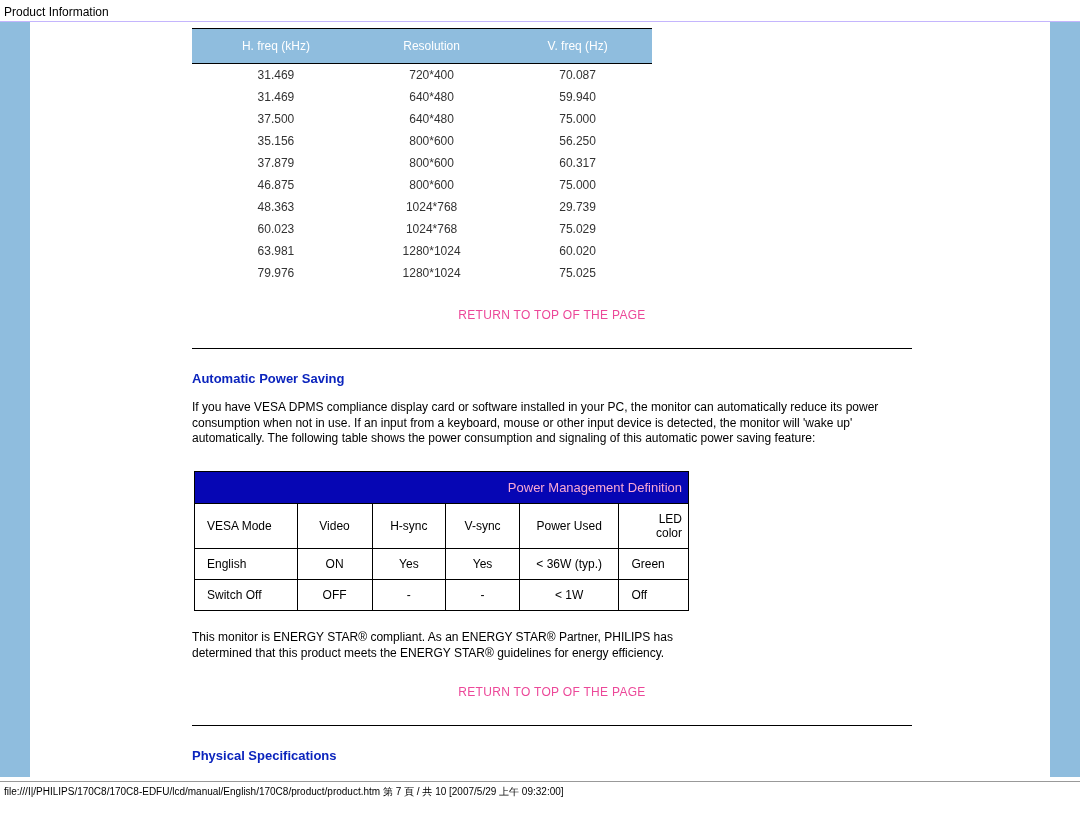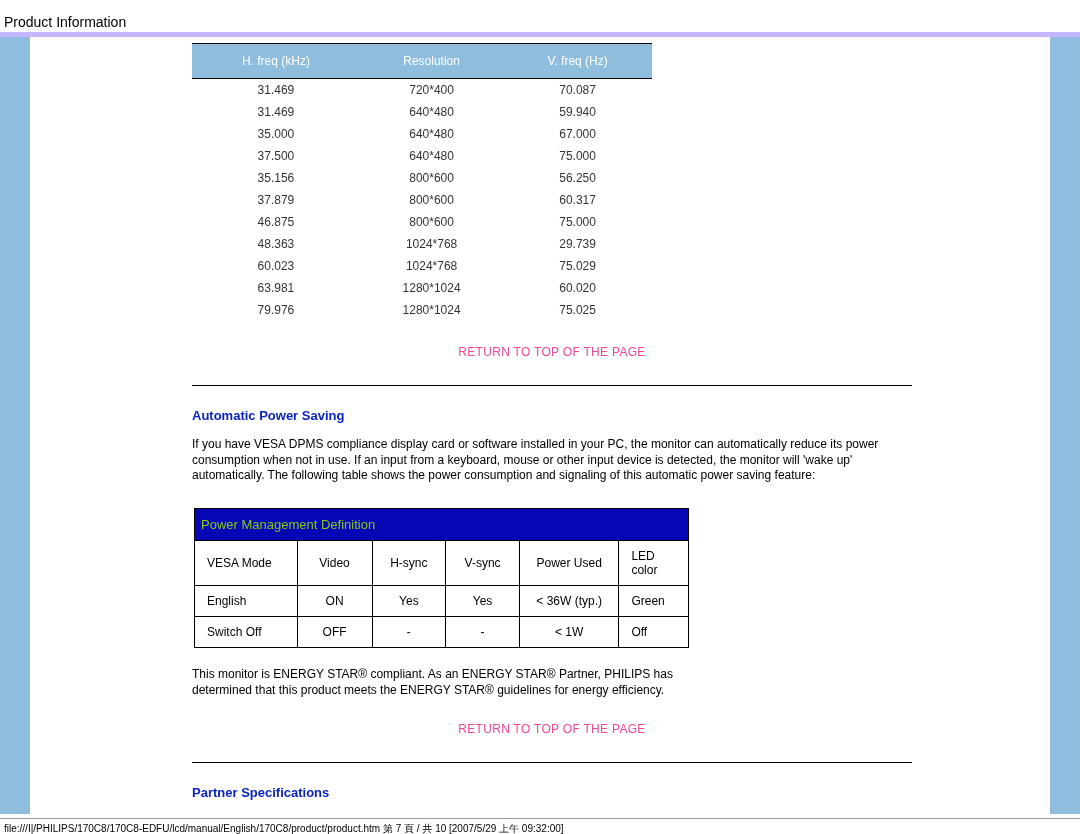--- a/index.html
+++ b/index.html
@@ -5,24 +5,24 @@
   body {
     margin: 0;
     padding: 0;
     font-family: Arial, Helvetica, sans-serif;
     font-size: 12px;
     color: #000;
     background-color: #fff;
     width: 1080px;
   }
   .header-bar {
-    font-size: 14px;
-    color: #000;
-    padding: 14px 0 2px 4px;
-    border-bottom: 5px solid #c4b5fd;
+    font-size: 12px;
+    color: #000;
+    padding: 5px 0 2px 4px;
+    border-bottom: 1px solid #c4b5fd;
   }
   .blue-strip {
     width: 30px;
     background: #8fbdde;
   }
   .content {
     padding: 0 24px 0 162px;
     width: 720px;
     vertical-align: top;
   }
@@ -81,22 +81,22 @@
     font-size: 12px;
     text-align: center;
     font-weight: normal;
   }
   table.power-table td.left {
     text-align: left;
     padding-left: 12px;
   }
   table.power-table .title-row td {
     background: #0606b4;
-    color: #84cc16;
-    text-align: left;
+    color: #f9a8d4;
+    text-align: right;
     font-size: 13px;
   }
   .compliance {
     font-size: 12px;
     text-align: left;
     margin: 18px 0 12px 0;
     line-height: 1.35;
   }
   .footer-bar {
     font-size: 10px;
@@ -134,25 +134,20 @@
               <td>31.469</td>
               <td>720*400</td>
               <td>70.087</td>
             </tr>
         <tr>
               <td>31.469</td>
               <td>640*480</td>
               <td>59.940</td>
             </tr>
         <tr>
-              <td>35.000</td>
-              <td>640*480</td>
-              <td>67.000</td>
-            </tr>
-        <tr>
               <td>37.500</td>
               <td>640*480</td>
               <td>75.000</td>
             </tr>
         <tr>
               <td>35.156</td>
               <td>800*600</td>
               <td>56.250</td>
             </tr>
         <tr>
@@ -199,21 +194,21 @@
         <tbody>
             <tr class="title-row">
           <td colspan="6">Power Management Definition</td>
         </tr>
         <tr>
           <td class="left" style="width:95px;">VESA Mode</td>
           <td style="width:70px;">Video</td>
           <td style="width:70px;">H-sync</td>
           <td style="width:70px;">V-sync</td>
           <td style="width:100px;">Power Used</td>
-          <td class="left" style="width:55px;">LED color</td>
+          <td class="left" style="width:55px;text-align:right;">LED color</td>
         </tr>
         <tr>
           <td class="left">English</td>
           <td>ON</td>
           <td>Yes</td>
           <td>Yes</td>
           <td>&lt; 36W (typ.)</td>
           <td class="left">Green</td>
         </tr>
         <tr>
@@ -229,20 +224,20 @@
 
       <div class="compliance">
         <span>This monitor is ENERGY STAR® compliant. As an ENERGY STAR® Partner, PHILIPS has</span><br>
         <span>determined that this product meets the ENERGY STAR® guidelines for energy efficiency.</span>
       </div>
 
       <div class="return-link">RETURN TO TOP OF THE PAGE</div>
 
       <hr class="sep">
 
-      <div class="section-h">Partner Specifications</div>
+      <div class="section-h">Physical Specifications</div>
 
     </div>
   </div>
   <div class="blue-strip"></div>
 </div>
 
 <div class="footer-bar">file:///I|/PHILIPS/170C8/170C8-EDFU/lcd/manual/English/170C8/product/product.htm 第 7 頁 / 共 10  [2007/5/29 上午 09:32:00]</div>
 
 </body></html>

